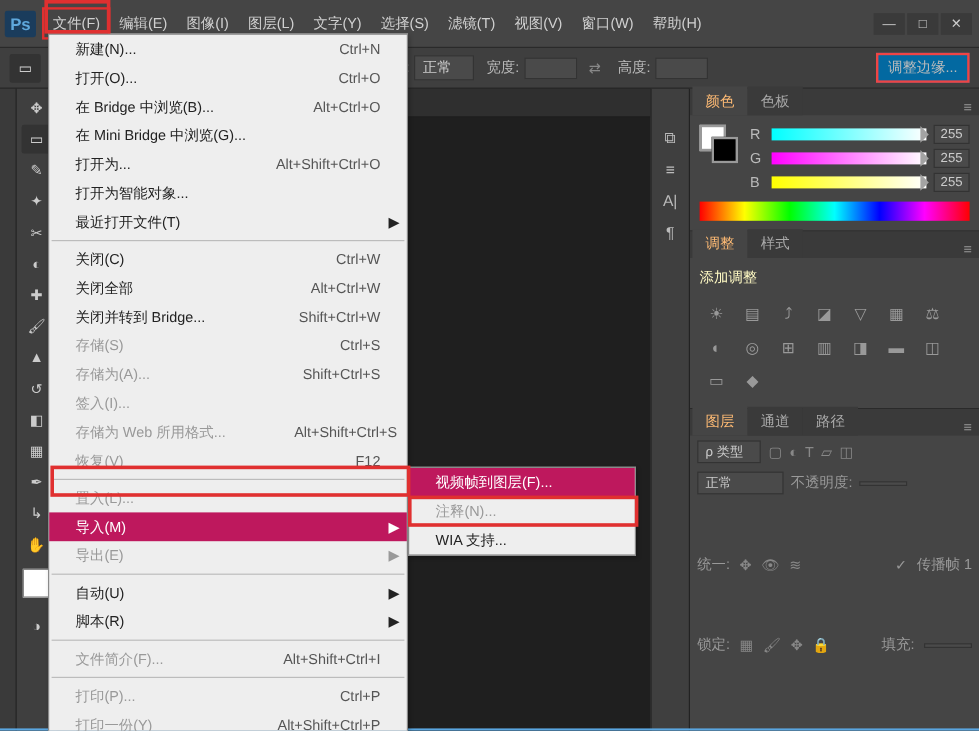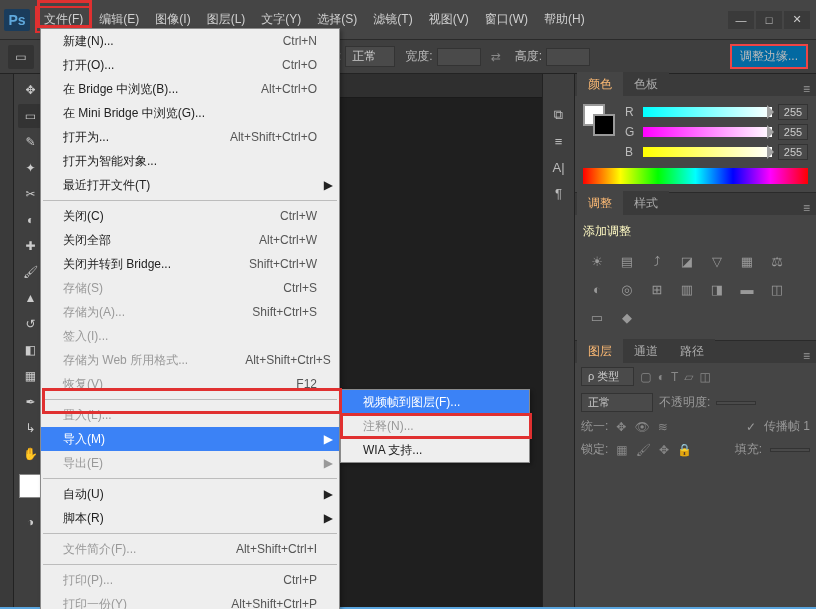--- a/index.html
+++ b/index.html
@@ -42,26 +42,26 @@
 .strack{flex:1;height:10px;position:relative;}
 .strack::after{content:"";position:absolute;right:-2px;top:-2px;width:0;height:0;border-left:7px solid #a3a3a3;border-top:7px solid transparent;border-bottom:7px solid transparent;}
 .sval{width:30px;height:16px;background:#4a4a4a;border:1px solid #333;color:#ccc;font-size:11px;text-align:center;line-height:14px;}
 .spectrum{height:16px;background:linear-gradient(to right,red,yellow,lime,cyan,blue,magenta,red);margin-top:4px;}
 .adj-icons{display:flex;flex-wrap:wrap;gap:10px;padding:6px 4px;}
 .adj-icons span{width:20px;height:18px;color:#999;display:flex;align-items:center;justify-content:center;font-size:13px;}
 .layers-opts{display:flex;align-items:center;gap:6px;padding:4px 6px;flex-wrap:wrap;}
 .lsel{background:#4a4a4a;border:1px solid #333;color:#ccc;padding:1px 14px 1px 6px;font-size:11px;}
 .licon{color:#888;font-size:12px;}
 .layers-blend{display:flex;align-items:center;gap:6px;padding:3px 6px;}
-.layers-lock{display:flex;align-items:center;gap:8px;padding:3px 6px;color:#999;}
+.layers-lock{display:flex;align-items:center;gap:8px;padding:3px 6px;color:#999;margin-top:44px;}
 
 .dropdown{position:absolute;background:#eeeeee;border:1px solid #8a8a8a;box-shadow:2px 2px 4px rgba(0,0,0,.3);color:#222;z-index:100;}
 .dm-row{display:flex;align-items:center;height:24px;padding:0 22px 0 22px;position:relative;white-space:nowrap;gap:17px;}
 .dm-row.disabled{color:#999;}
-.dm-row.highlight{background:#3b82f6;color:#fff;}
+.dm-row.highlight{background:#be185d;color:#fff;}
 .dm-row .sc{margin-left:auto;padding-left:40px;color:#555;}
 .dm-row .arrow{position:absolute;right:6px;}
 .dm-sep{height:1px;background:#bcbcbc;margin:3px 2px;}
 .dd1{left:40px;top:28px;width:300px;}
 .dd2{left:340px;top:389px;width:190px;}
 .redbox{position:absolute;border:3px solid #e03030;pointer-events:none;z-index:200;}
 .rb-file{left:37px;top:0;width:55px;height:28px;}
 .rb-import{left:42px;top:388px;width:300px;height:26px;}
 .rb-sub{left:340px;top:413px;width:192px;height:26px;}
 .bottom-border{position:absolute;bottom:0;left:0;right:0;height:6px;border-bottom:2px solid #5aa6e0;}

